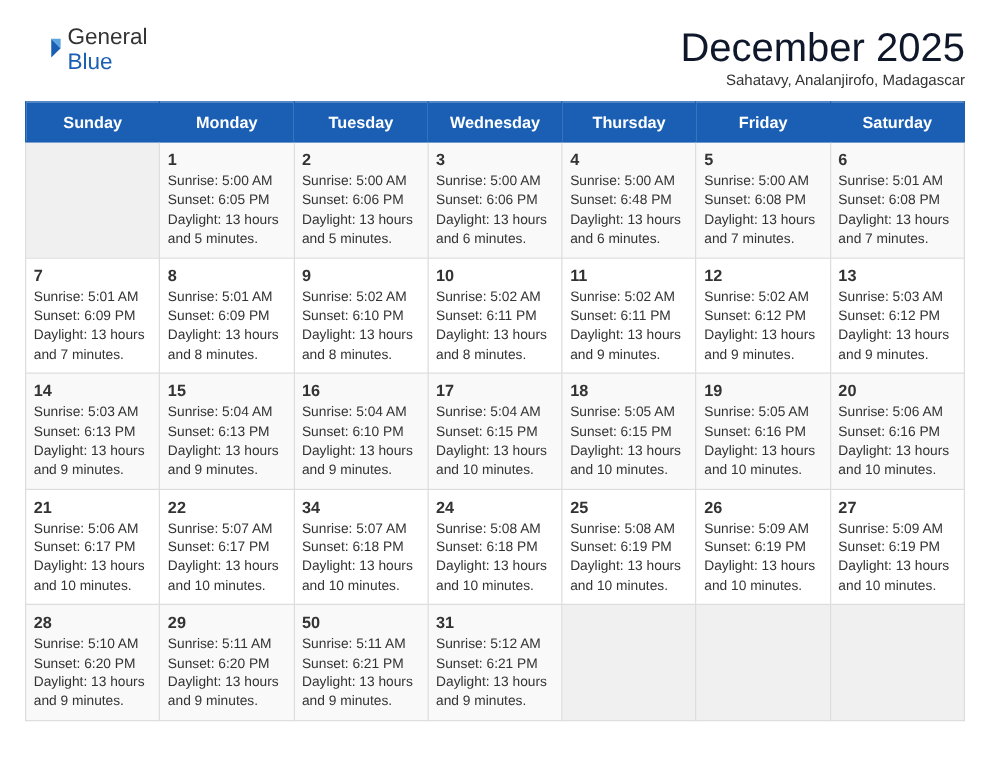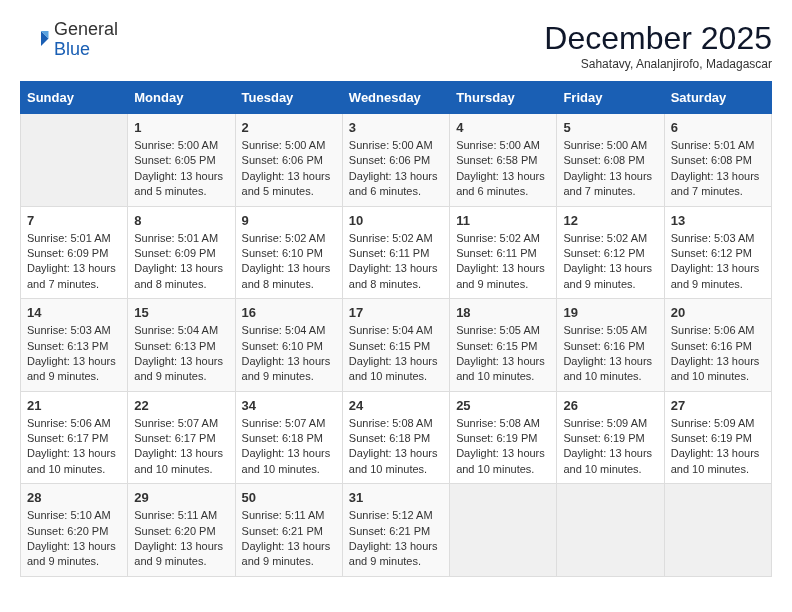--- a/index.html
+++ b/index.html
@@ -51,21 +51,21 @@
       width: 100%;
       border-collapse: collapse;
       font-size: 11px;
     }
     thead tr {
       background-color: #1a5fb4;
       color: #fff;
     }
     thead th {
       padding: 8px 6px;
-      text-align: left;
+      text-align: center;
       font-size: 13px;
       font-weight: bold;
       border: 1px solid #1a5fb4;
     }
     tbody tr {
       border-bottom: 1px solid #ccc;
     }
     tbody td {
       padding: 6px 6px;
       vertical-align: top;
@@ -136,21 +136,21 @@
         <td>
           <span class="day-number">2</span>
           <div class="cell-content"><span>Sunrise: 5:00 AM</span><br><span>Sunset: 6:06 PM</span><br><span>Daylight: 13 hours and 5 minutes.</span></div>
         </td>
         <td>
           <span class="day-number">3</span>
           <div class="cell-content"><span>Sunrise: 5:00 AM</span><br><span>Sunset: 6:06 PM</span><br><span>Daylight: 13 hours and 6 minutes.</span></div>
         </td>
         <td>
           <span class="day-number">4</span>
-          <div class="cell-content"><span>Sunrise: 5:00 AM</span><br><span>Sunset: 6:58 PM</span><br><span>Daylight: 13 hours and 6 minutes.</span></div>
+          <div class="cell-content"><span>Sunrise: 5:00 AM</span><br><span>Sunset: 6:48 PM</span><br><span>Daylight: 13 hours and 6 minutes.</span></div>
         </td>
         <td>
           <span class="day-number">5</span>
           <div class="cell-content"><span>Sunrise: 5:00 AM</span><br><span>Sunset: 6:08 PM</span><br><span>Daylight: 13 hours and 7 minutes.</span></div>
         </td>
         <td>
           <span class="day-number">6</span>
           <div class="cell-content"><span>Sunrise: 5:01 AM</span><br><span>Sunset: 6:08 PM</span><br><span>Daylight: 13 hours and 7 minutes.</span></div>
         </td>
       </tr>

